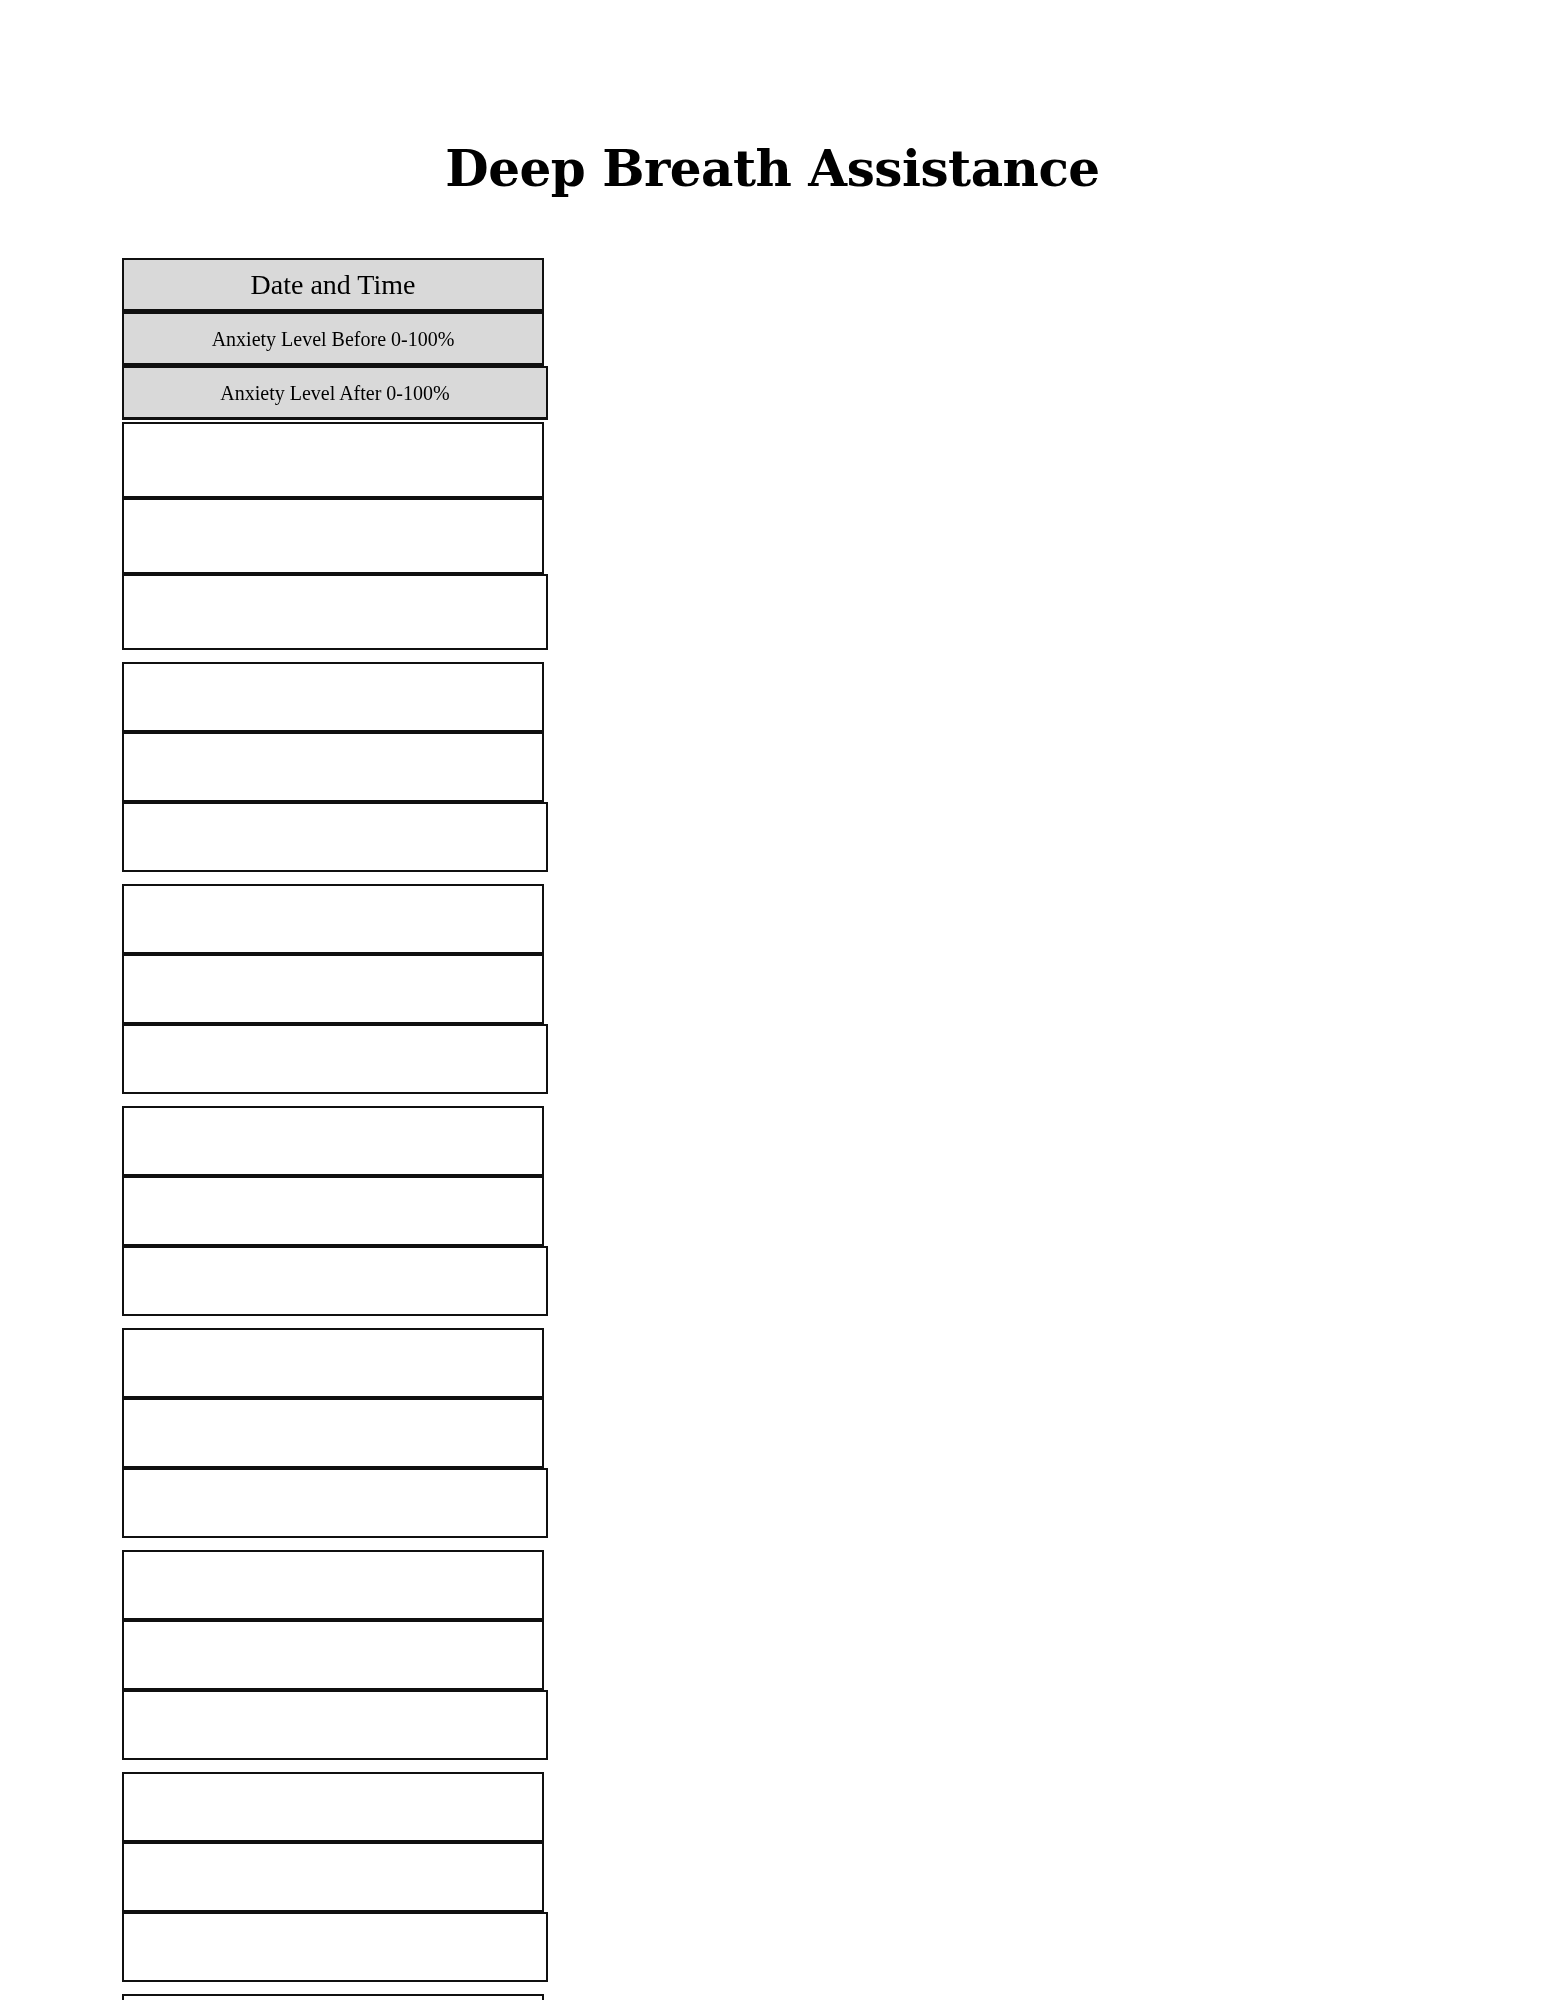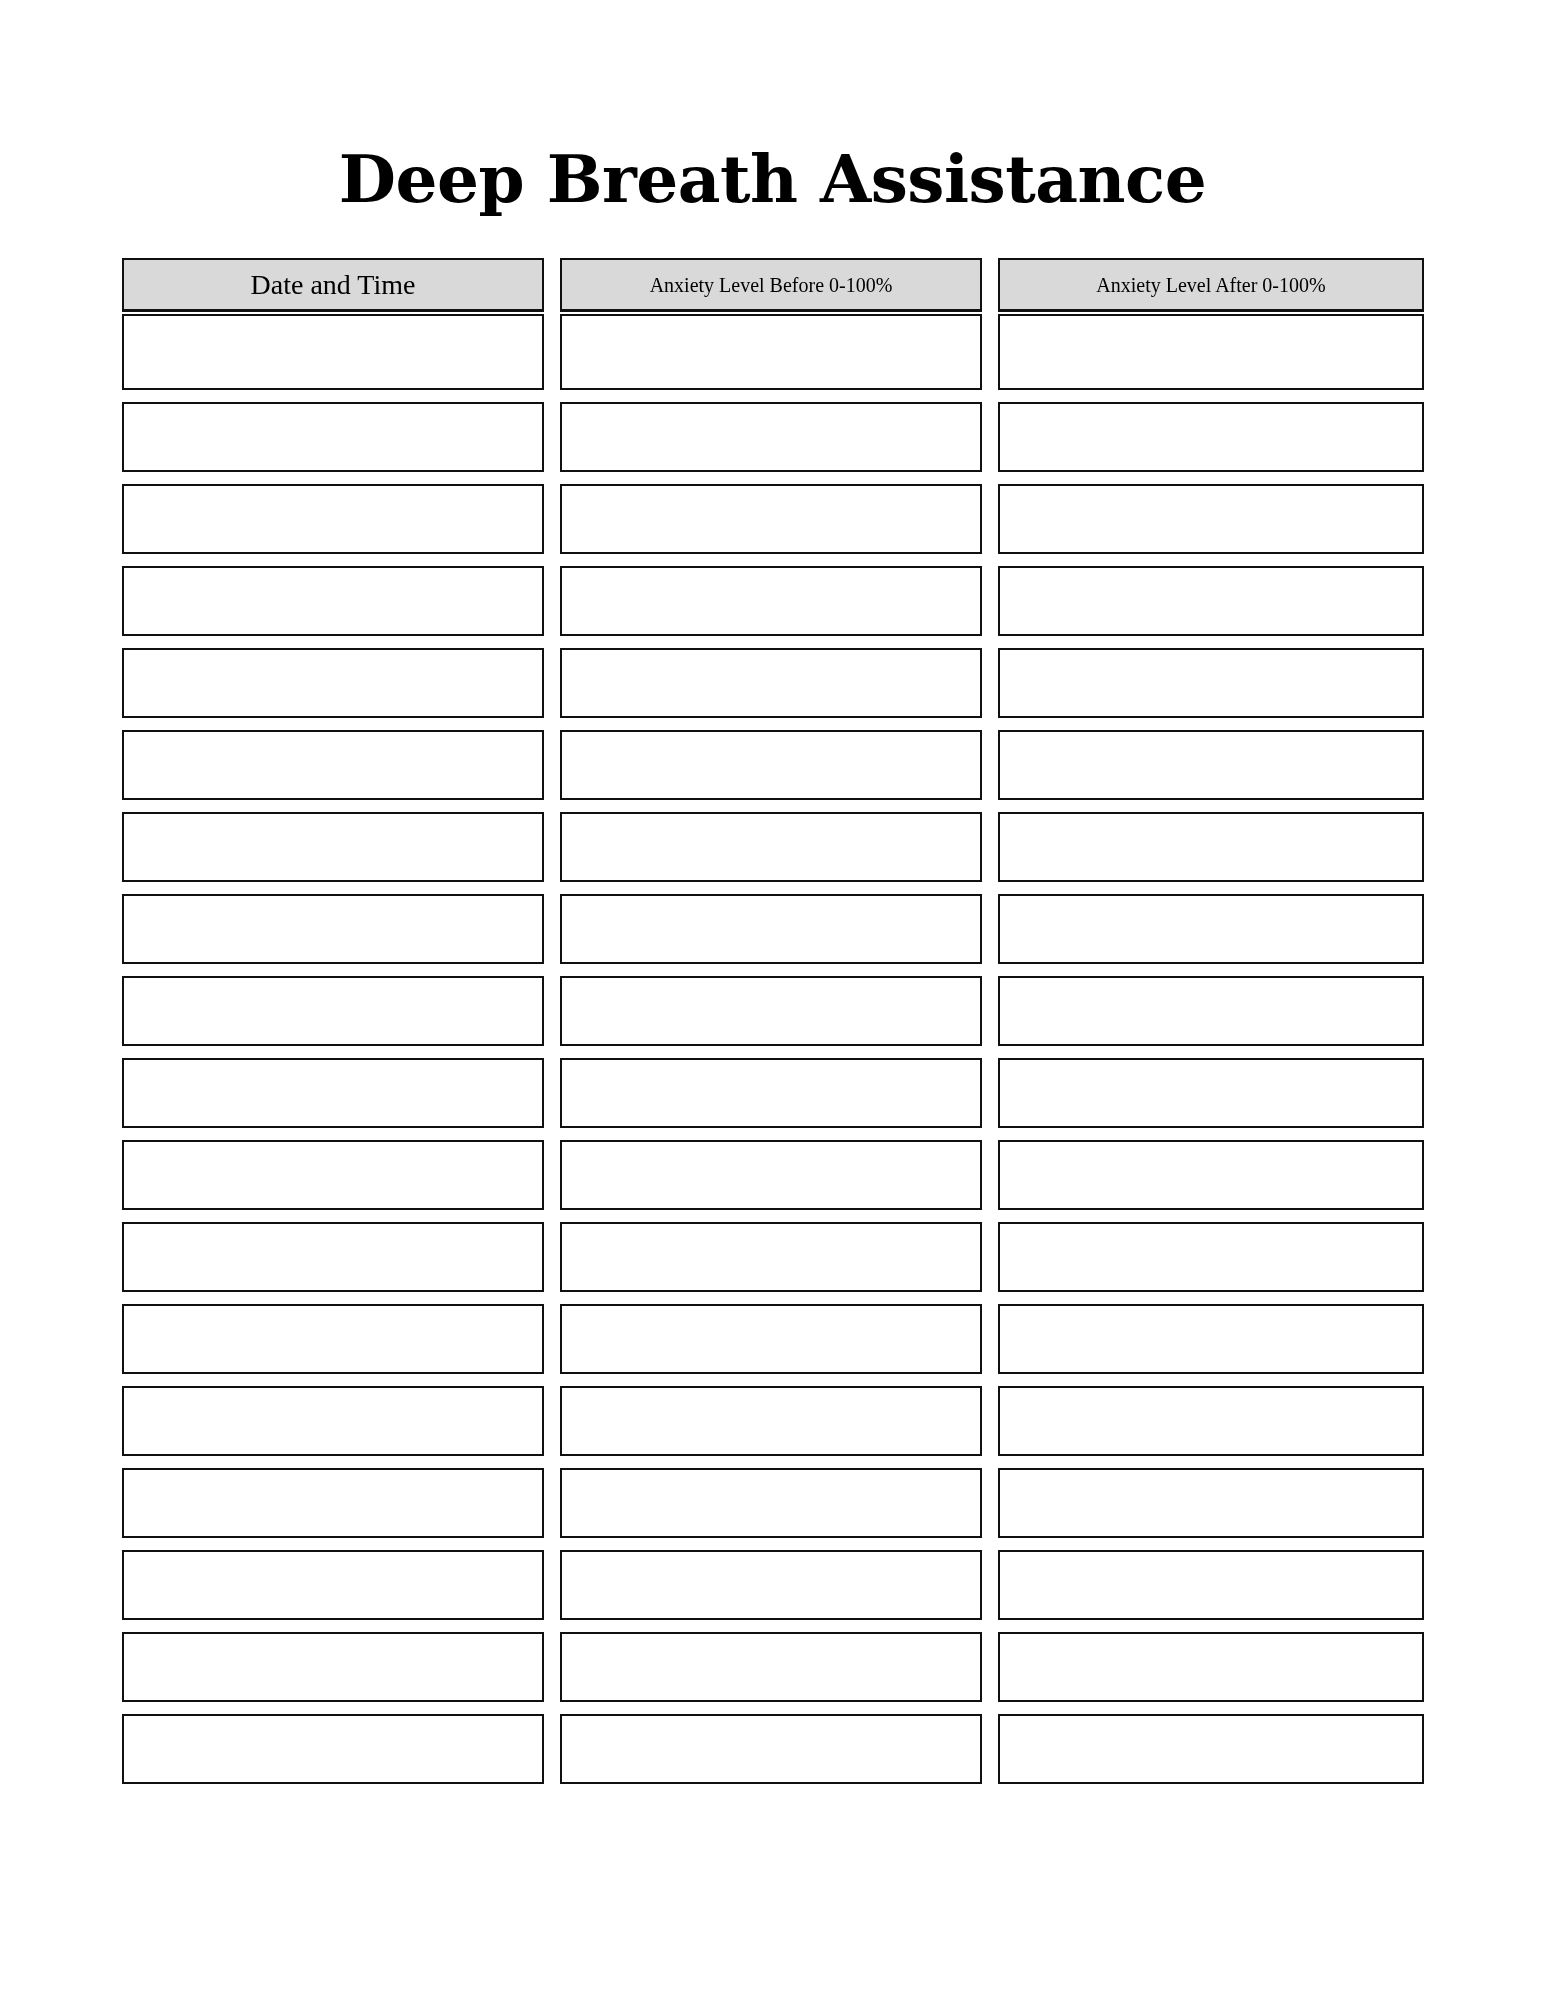--- a/index.html
+++ b/index.html
@@ -25,40 +25,41 @@
 
   
   .page-title {
     position: absolute;
     top: 96px;
     left: 0;
     width: 1545px;
     text-align: center;
     font-family: "DejaVu Serif", "Liberation Serif", serif;
     font-weight: 700;
-    font-size: 66px;
+    font-size: 50px;
     line-height: 78px;
     letter-spacing: -0.5px;
     color: #000000;
     white-space: nowrap;
   }
 
   
   .sheet-table {
     position: absolute;
     top: 258px;
     left: 122px;
     width: 1302px;
   }
 
   .row {
     display: flex;
     justify-content: flex-end;
     width: 100%;
     margin-bottom: 12px;
+    flex-direction: column;
   }
   .row.header-row {
     margin-bottom: 0px;
   }
   .row.first-data-row {
     margin-top: 2px;
   }
   .row:last-child {
     margin-bottom: 0;
   }

